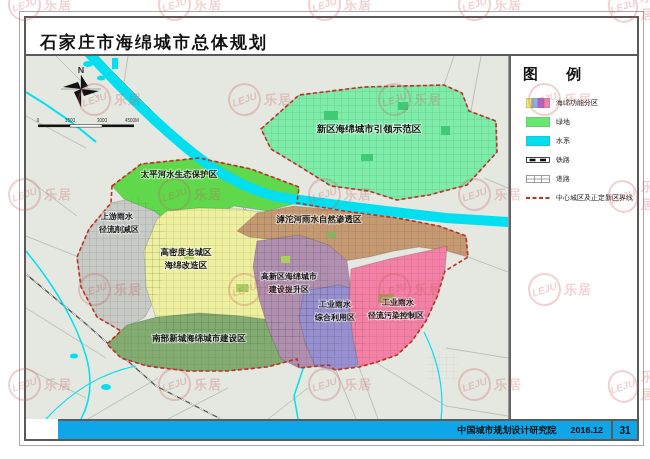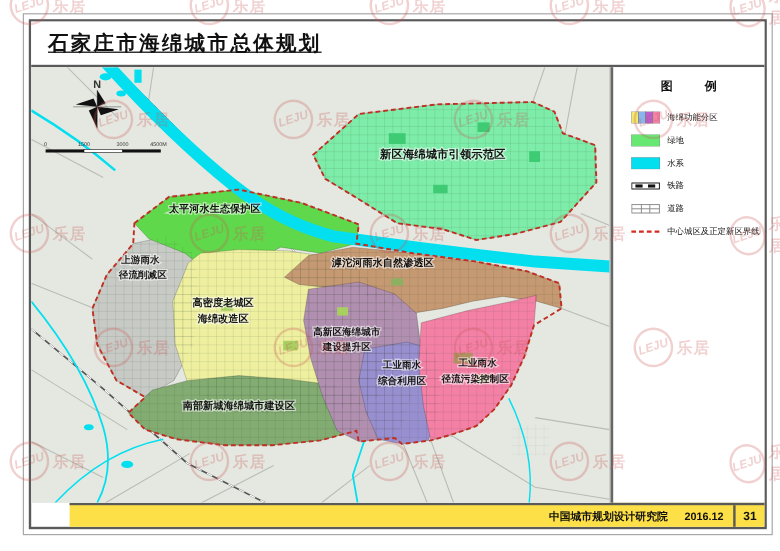--- a/index.html
+++ b/index.html
@@ -5,35 +5,35 @@
   html,body{margin:0;padding:0;width:650px;height:459px;overflow:hidden;
     font-family:"Liberation Sans","DejaVu Sans",sans-serif;background:#ffffff;}
   .stage{position:relative;width:650px;height:459px;background:#fff;}
   
   .sheet{position:absolute;left:19px;top:11px;right:6px;bottom:13px;
     border:1px solid #a8a8a8;padding:4px;background:#fff;}
   .sheet-inner{position:absolute;inset:4px;border:2px solid #5a5a5a;
     display:flex;flex-direction:column;background:#fff;}
   
   .titlebar{height:36px;flex:0 0 36px;border-bottom:2px solid #5a5a5a;
-    display:flex;align-items:center;justify-content:space-between;background:#fff;text-decoration:underline;}
+    display:flex;align-items:flex-end;justify-content:space-between;background:#fff;}
   .title-left{font-size:17px;font-weight:bold;letter-spacing:2px;color:#111;padding-left:14px;white-space:nowrap;}
   .title-right{font-size:11px;font-weight:bold;color:#111;padding-right:8px;white-space:nowrap;}
   
   .content{flex:1;display:flex;min-height:0;}
   .map{flex:1;position:relative;overflow:hidden;border-right:1px solid #999;background:#e4e8e1;}
   .map svg{position:absolute;inset:0;width:100%;height:100%;}
   .legend{width:126px;flex:0 0 126px;border-left:2px solid #666;background:#fff;padding-top:9px;}
-  .legend-title{text-align:center;font-size:10px;font-weight:bold;letter-spacing:12px;text-indent:12px;color:#111;}
+  .legend-title{text-align:left;font-size:15px;font-weight:bold;letter-spacing:12px;text-indent:12px;color:#111;}
   .legend-items{margin-top:14px;}
   .legend-item{display:flex;align-items:center;gap:6px;padding-left:15px;margin:9px 0;}
   .legend-label{font-size:7px;color:#111;white-space:nowrap;}
   
   .footer{height:18px;flex:0 0 18px;border-top:2px solid #5a5a5a;display:flex;
-    align-items:center;justify-content:flex-end;background:#fde047;font-weight:bold;font-size:9px;color:#111;margin-left:32px;}
+    align-items:center;justify-content:flex-end;background:#0ea5e9;font-weight:bold;font-size:9px;color:#111;margin-left:32px;}
   .footer .seg{margin-left:14px;white-space:nowrap;}
   .footer .date{margin-right:8px;text-align:center;}
   .pagebox{width:24px;height:100%;border-left:2px solid #5a5a5a;display:flex;
     align-items:center;justify-content:center;font-size:10px;font-weight:bold;text-align:right;}
   
   .zl{font-family:"Liberation Sans","DejaVu Sans",sans-serif;font-weight:bold;fill:#151515;
       paint-order:stroke;stroke:rgba(255,255,255,.55);stroke-width:2px;text-anchor:middle;}
   .tiny{font-family:"Liberation Sans",sans-serif;fill:#333;}
   
   #wm-layer{position:absolute;inset:0;pointer-events:none;z-index:50;}

